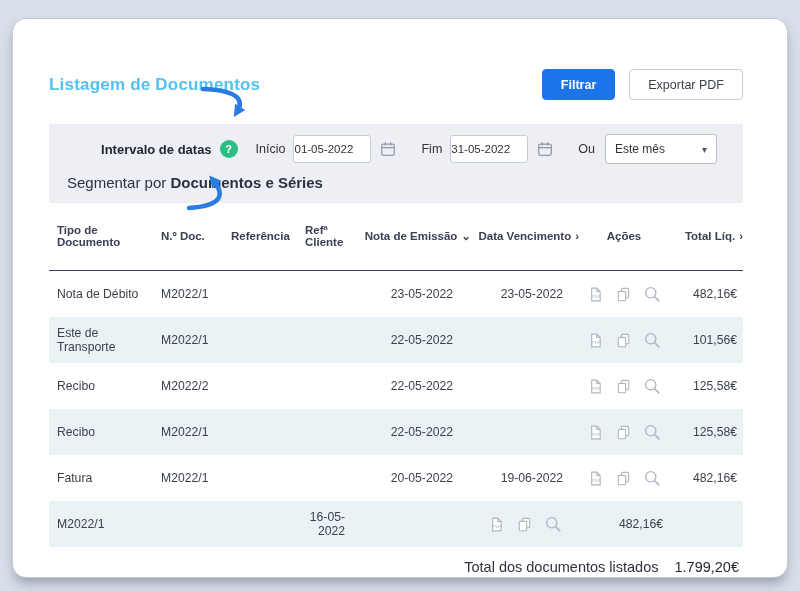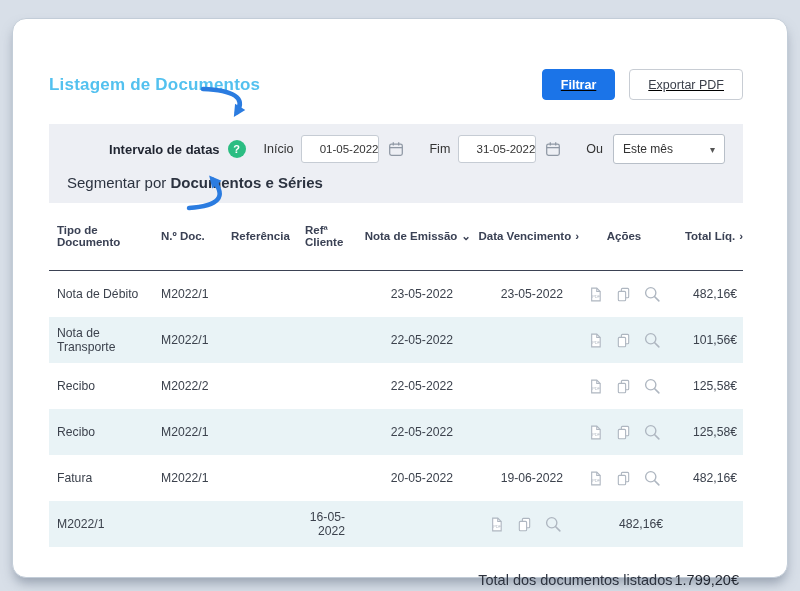--- a/index.html
+++ b/index.html
@@ -16,42 +16,42 @@
     background:#fff;
     border:1px solid #c3cdd8;
     border-radius:14px;
     box-shadow:0 7px 12px -2px rgba(96,110,130,.55);
   }
   .card-inner { padding:50px 44px 0 36px; }
 
   
   .topbar { display:flex; justify-content:space-between; align-items:center; }
   .page-title { font-size:17px; font-weight:bold; color:#53c1ef; letter-spacing:.2px; }
-  .actions { display:flex; gap:14px;text-decoration:underline; }
+  .actions { display:flex; gap:14px; }
   .btn {
     height:31px; border-radius:4px; font-size:12.5px; cursor:pointer;
     font-family:"Liberation Sans", sans-serif; padding:0 18px;
   }
   .btn-primary { background:#1b74e8; color:#fff; border:1px solid #1b74e8; font-weight:bold; }
   .btn-outline { background:#fff; color:#3a3f4a; border:1px solid #c8cdd4; }
 
   
-  .filterbar { margin-top:24px; background:#edeff4; padding:10px 18px 12px 16px; }
+  .filterbar { margin-top:24px; background:#edeff4; padding:10px 26px 12px 16px; }
   .filter-row1 { display:flex; align-items:center; justify-content:flex-end; gap:8px; height:30px; }
   .f-label { font-size:12.5px; color:#333; }
   .f-label.bold { font-weight:bold; font-size:13px; color:#1f2430; }
   .help {
     width:18px; height:18px; border-radius:50%; background:#2bbd82; color:#fff;
     font-size:11px; font-weight:bold; display:inline-flex; align-items:center; justify-content:center;
     margin-right:10px; cursor:pointer;
   }
   .space-l { margin-left:10px; }
   .date-input {
     width:78px; height:28px; border:1px solid #c6ccd4; border-radius:3px; background:#fff;
-    font-size:11.5px; color:#333; text-align:right; font-family:"Liberation Sans", sans-serif;
+    font-size:11.5px; color:#333; text-align:left; font-family:"Liberation Sans", sans-serif;
   }
   .cal { display:inline-flex; cursor:pointer; margin-right:6px; }
   .select-box {
     width:112px; height:30px; border:1px solid #b8bfc8; border-radius:3px; background:#fff;
     display:inline-flex; align-items:center; justify-content:space-between;
     padding:0 9px; font-size:12px; color:#333; cursor:pointer; margin-left:2px;
   }
   .select-caret { font-size:10px; color:#555; }
   .filter-row2 { margin-top:10px; font-size:15px; color:#2c3340; padding-left:2px; }
   .filter-row2 b { cursor:pointer; }
@@ -73,22 +73,22 @@
   .tr { height:46px; font-size:12.2px; color:#3c424d; }
   .tr.alt { background:#e9f3f6; }
   .td.emi { text-align:right; padding-right:18px; }
   .td.ven { text-align:right; padding-right:16px; }
   .td.tot { text-align:right; padding-right:6px; }
   .td.acts { display:flex; justify-content:center; gap:11px; align-items:center; }
   .act { display:inline-flex; cursor:pointer; }
 
   
   .table-footer {
-    margin-top:25px; display:flex; justify-content:flex-end; align-items:baseline;
-    gap:2px; font-size:14.5px; color:#2d333f; padding-right:4px;
+    margin-top:12px; display:flex; justify-content:flex-end; align-items:baseline;
+    gap:16px; font-size:14.5px; color:#2d333f; padding-right:4px;
   }
   .total-value { font-size:14.5px; color:#1f242e; }
 
   .arrows { position:absolute; left:0; top:0; pointer-events:none; z-index:5; }
 </style>
 </head>
 <body>
 
 <div class="card">
   <div class="card-inner">
@@ -182,21 +182,21 @@
               <span class="act">
                 <svg width="18" height="18" viewBox="0 0 20 20">
                   <circle cx="8.6" cy="8.6" r="5.7" fill="none" stroke="#aeb6c0" stroke-width="1.5"></circle>
                   <line x1="13" y1="13" x2="17.6" y2="17.6" stroke="#aeb6c0" stroke-width="1.8" stroke-linecap="round"></line>
                 </svg>
               </span>
             </div>
             <div class="td tot">482,16€</div>
           </div>
           <div class="tr alt">
-            <div class="td tipo">Nota de Transporte</div>
+            <div class="td tipo">Este de Transporte</div>
             <div class="td pl">M2022/1</div>
             <div class="td pl"></div>
             <div class="td pl"></div>
             <div class="td emi">22-05-2022</div>
             <div class="td ven"></div>
             <div class="td acts">
               <span class="act">
                 <svg width="17" height="17" viewBox="0 0 20 20">
                   <path d="M5.5 2.5h6l4 4v11h-10z" fill="#fff" stroke="#aeb6c0" stroke-width="1.3"></path>
                   <path d="M11.5 2.5v4h4" fill="none" stroke="#aeb6c0" stroke-width="1.3"></path>

